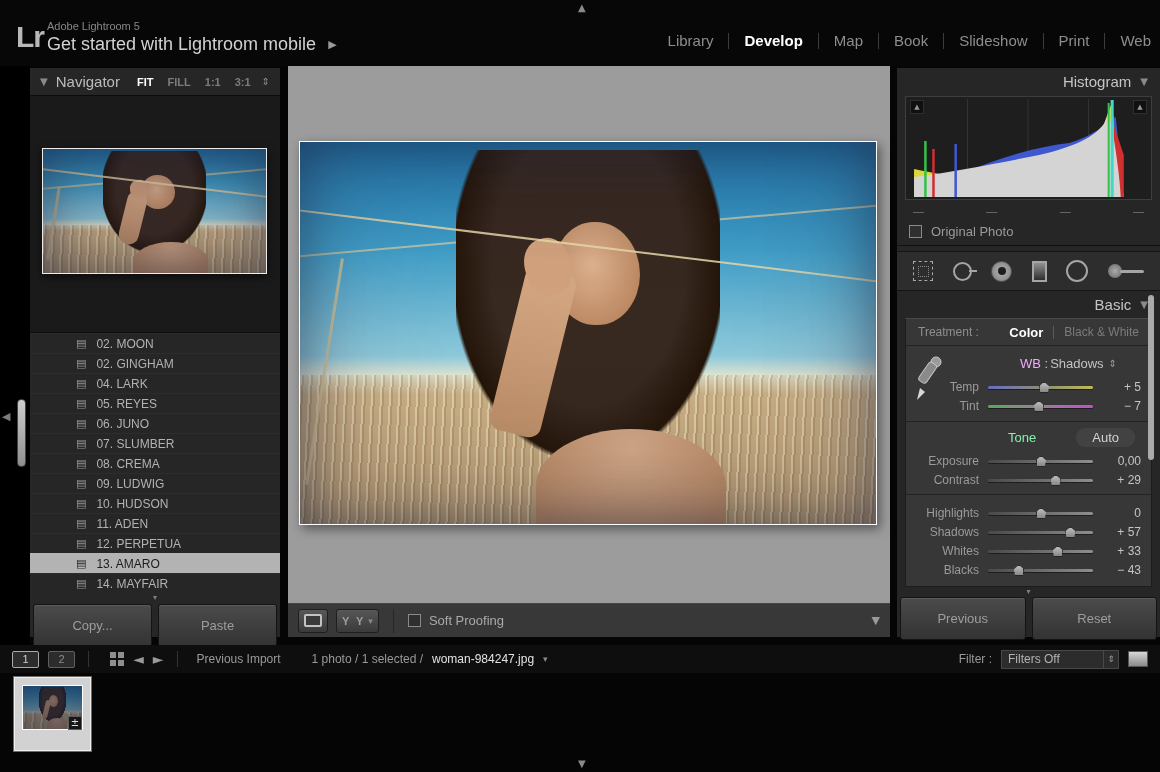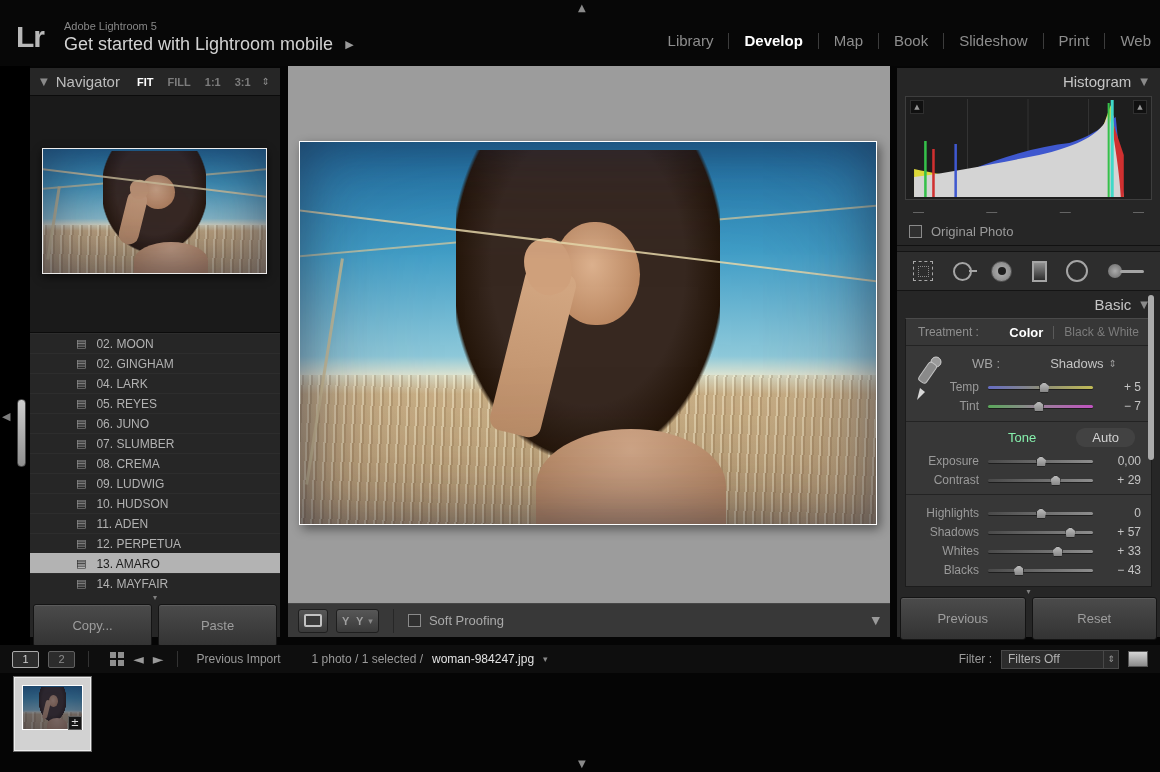--- a/index.html
+++ b/index.html
@@ -5,21 +5,21 @@
 <style>
   *{margin:0;padding:0;box-sizing:border-box}
   html,body{width:1160px;height:772px;background:#000;overflow:hidden}
   body{font-family:"Liberation Sans",sans-serif;position:relative;color:#bbb}
   .glyph{font-family:"DejaVu Sans",sans-serif}
   #stage{position:absolute;inset:0;width:1160px;height:772px;background:#050505}
 
   
   .top-bar{position:absolute;left:0;top:0;width:1160px;height:66px;background:#070707}
   .logo{position:absolute;left:16px;top:20px;font-size:30px;font-weight:bold;color:#b8b8b8;letter-spacing:-1px}
-  .plate{position:absolute;left:64px;top:20px}
+  .plate{position:absolute;left:47px;top:20px}
   .plate-l1{font-size:11px;color:#878787}
   .plate-l2{font-size:18px;color:#d2d2d2;margin-top:2px;display:flex;align-items:center;gap:12px}
   .plate-arrow{font-size:11px;color:#9a9a9a}
   .modules{position:absolute;right:-6px;top:30px;display:flex;align-items:center}
   .module{font-size:15px;color:#8d8d8d;padding:2px 15px;cursor:pointer;white-space:nowrap}
   .module.selected{color:#ffffff;font-weight:bold}
   .mod-sep{width:1px;height:16px;background:#3c3c3c}
   .top-tri{position:absolute;left:578px;top:2px;color:#8a8a8a;font-size:10px}
   .bottom-tri{position:absolute;left:578px;top:758px;color:#8a8a8a;font-size:10px}
 
@@ -82,21 +82,21 @@
   .i-brush-head{width:14px;height:14px;border-radius:50%;background:radial-gradient(#aaa,#666)}
   .i-brush-stick{width:24px;height:3px;background:#a5a5a5;margin-left:-2px;border-radius:2px}
   .rp-section{margin:0 8px;background:#373737;border:1px solid #1c1c1c;border-top:1px solid #4a4a4a}
   .treatment{display:flex;align-items:center;height:27px;padding:0 12px;font-size:12px;color:#8f8f8f;border-bottom:1px solid #232323}
   .treat-color{margin-left:auto;color:#fff;font-weight:bold;font-size:13px;cursor:pointer}
   .treat-sep{width:1px;height:13px;background:#5a5a5a;margin:0 10px}
   .treat-bw{color:#7c7c7c;font-size:12px;cursor:pointer}
   .wb-block{position:relative;padding:5px 8px 8px;border-bottom:1px solid #232323}
   .dropper{position:absolute;left:8px;top:8px;cursor:pointer}
   .wb-row{display:flex;align-items:center;height:24px;font-size:13px}
-  .wb-label{margin-left:58px;color:#a3a3a3}
+  .wb-label{margin-left:106px;color:#f0abfc}
   .wb-value{margin-left:auto;margin-right:26px;color:#c3c3c3;display:flex;align-items:center;gap:5px;cursor:pointer}
   .wb-updown{font-size:10px;color:#9a9a9a}
   .srow{display:flex;align-items:flex-end;height:19px;font-size:12px}
   .slabel{width:74px;text-align:right;color:#9a9a9a;padding-right:9px;white-space:nowrap}
   .strack{flex:1;height:13px;position:relative;margin-right:8px;cursor:pointer}
   .strack::before{content:"";position:absolute;left:0;right:0;top:5px;height:3px;border-radius:2px;background:linear-gradient(90deg,#494949,#8e8e8e);box-shadow:0 1px 0 rgba(0,0,0,.45)}
   .strack.temp::before{background:linear-gradient(90deg,#666dc4,#8c8c78,#c0ba55)}
   .strack.tint::before{background:linear-gradient(90deg,#5aa85a,#9a809a,#c052c0)}
   .sthumb{position:absolute;top:1px;width:11px;height:11px;margin-left:-5px;background:linear-gradient(#bdbdbd,#878787);border:1px solid #262626;clip-path:polygon(50% 0,96% 38%,84% 100%,16% 100%,4% 38%)}
   .sval{width:42px;text-align:right;color:#c4c4c4;padding-right:2px;white-space:nowrap}

